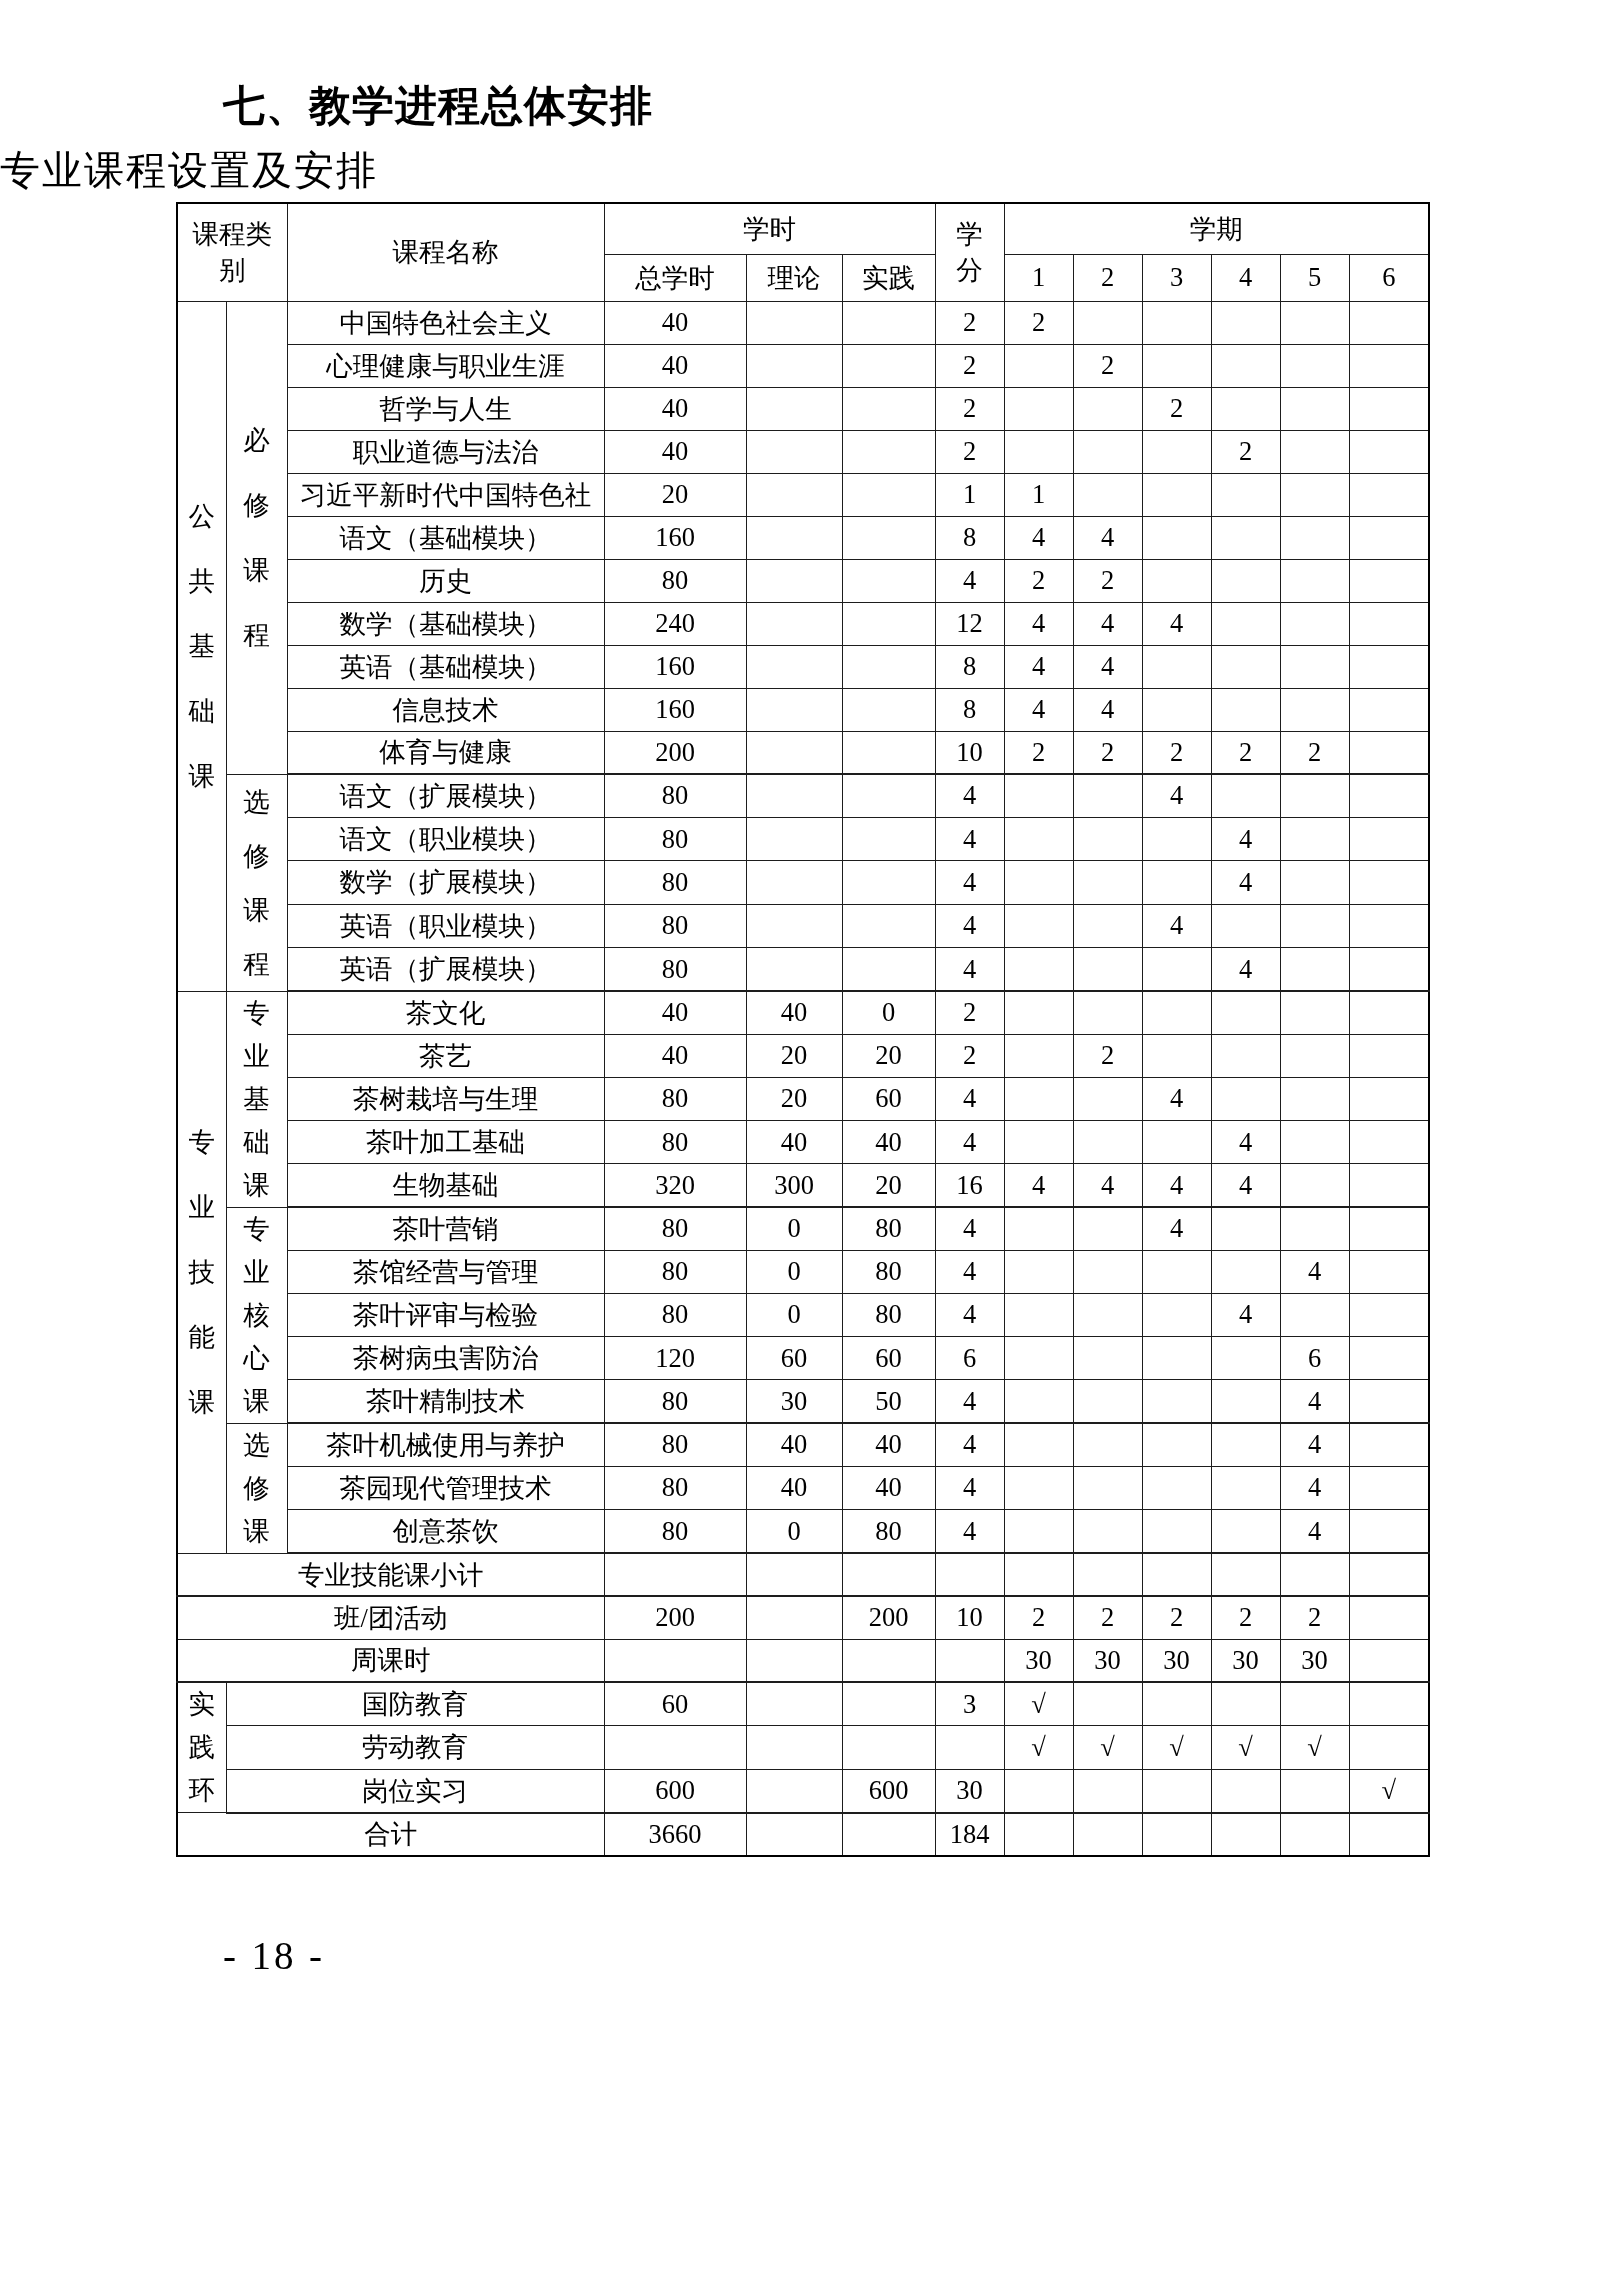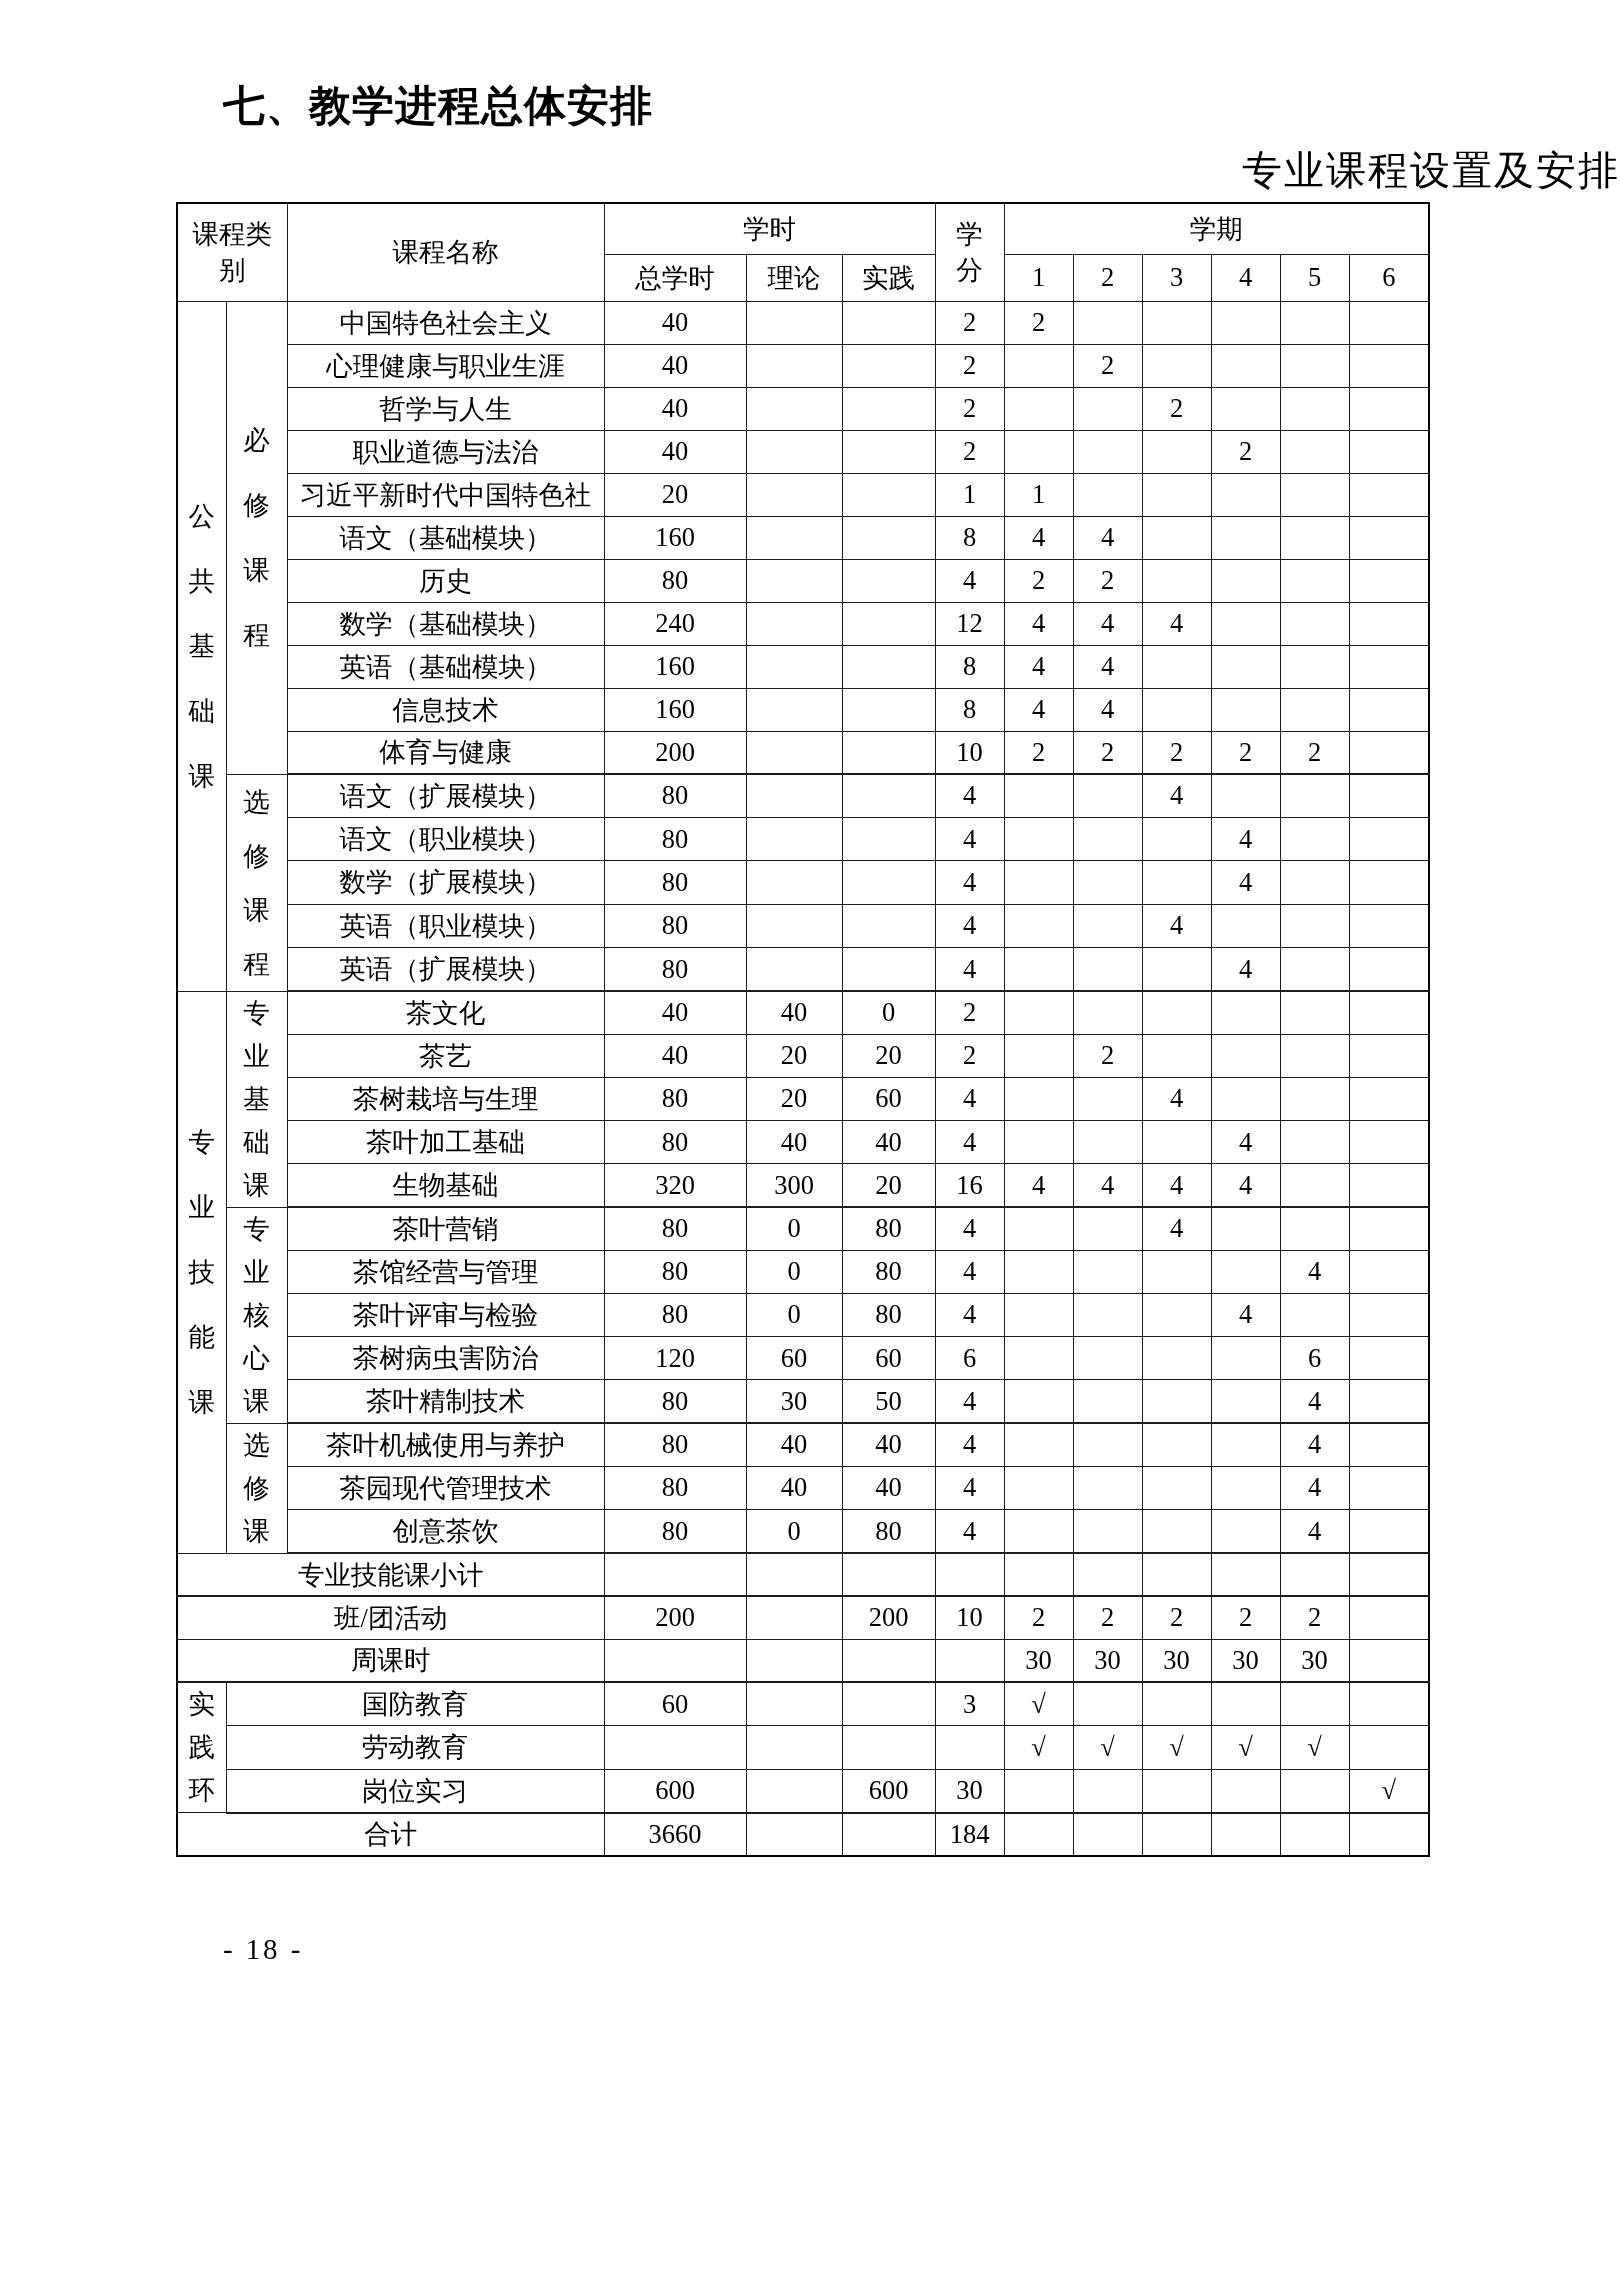--- a/index.html
+++ b/index.html
@@ -6,21 +6,21 @@
   body{
     width:1620px;height:2292px;position:relative;background:#ffffff;
     font-family:"Liberation Serif","DejaVu Serif",serif;color:#000;
   }
   .heading{
     position:absolute;left:223px;top:78px;
     font-family:"Liberation Sans","DejaVu Sans",sans-serif;
     font-weight:700;font-size:42px;letter-spacing:1px;white-space:nowrap;
   }
   .table-title{
-    position:absolute;left:0;top:143px;width:1620px;text-align:right;
+    position:absolute;left:0;top:143px;width:1620px;text-align:left;
     font-size:40px;letter-spacing:2px;font-family:"Liberation Serif","DejaVu Serif",serif;
   }
   table.curriculum{
     position:absolute;left:176px;top:202px;width:1250px;
     border-collapse:collapse;table-layout:fixed;
     border:2.9px solid #000;
   }
   .curriculum th,.curriculum td{
     border:1.5px solid #1d1d1d;
     text-align:center;vertical-align:middle;
@@ -29,21 +29,21 @@
   }
   .curriculum thead tr:first-child{height:51px;margin-top:21px;}
   .curriculum thead tr:last-child{height:47px;padding-left:42px;}
   .curriculum tbody tr{height:43px;}
   .num{font-family:"Liberation Serif","DejaVu Serif",serif;}
   .v2{white-space:pre-line;line-height:36px;}
   .vlabel{white-space:pre-line;}
   tr.tb td{border-bottom-width:2.9px;}
   .page-number{
     position:absolute;left:223px;top:1933px;
-    font-size:29px;letter-spacing:2.9px;white-space:pre;
+    font-size:39px;letter-spacing:2.9px;white-space:pre;
   }
 </style>
 </head>
 <body>
 
 <div class="heading">七、教学进程总体安排</div>
 <div class="table-title">专业课程设置及安排</div>
 
 <table class="curriculum">
   <colgroup>

